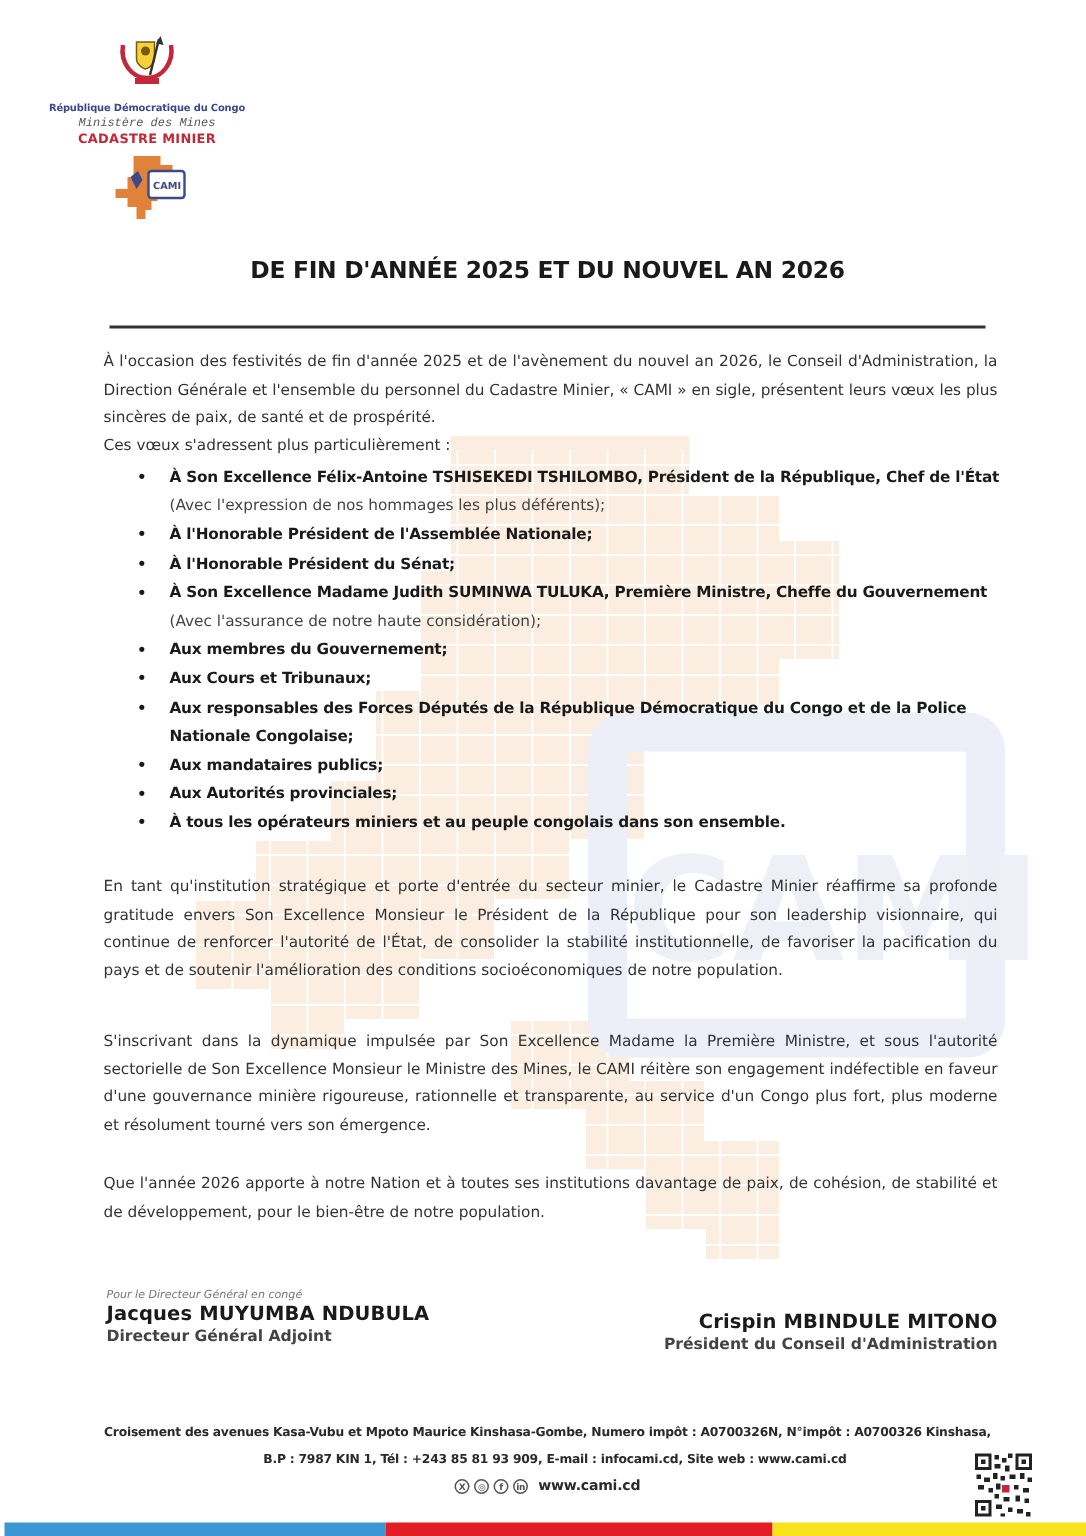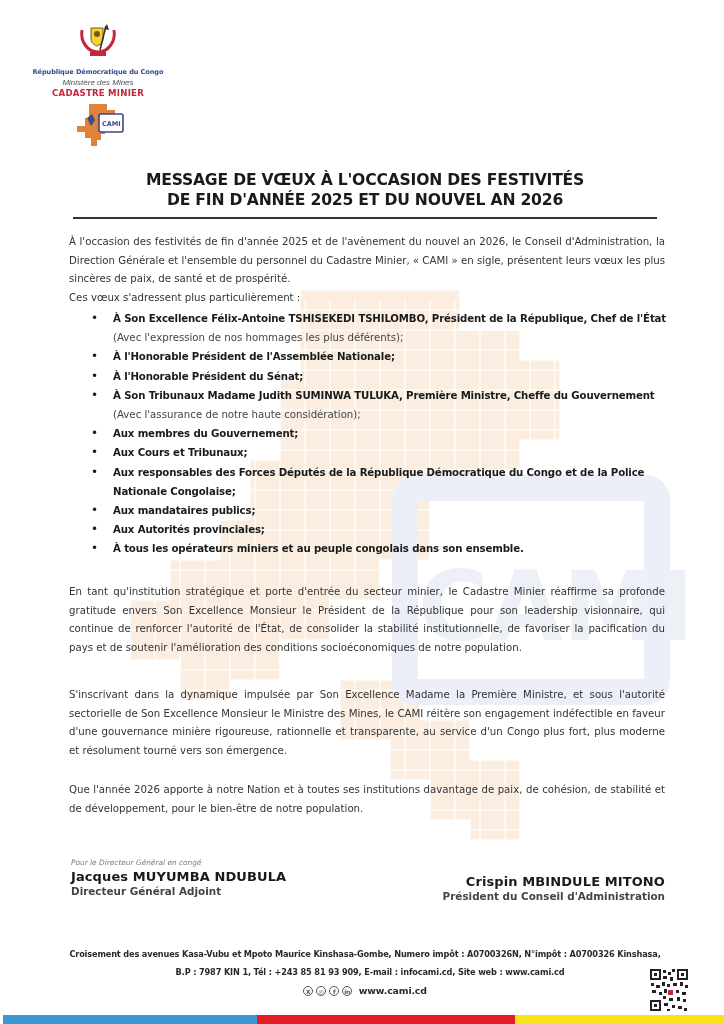--- a/index.html
+++ b/index.html
@@ -8,21 +8,21 @@
       background: #ffffff; color: #222222;
       font-family: "DejaVu Sans", sans-serif;
     }
     .watermark { position: absolute; left: 0; top: 0; width: 724px; height: 1024px; pointer-events: none; z-index: 0; }
     .content { position: absolute; left: 3px; top: 0; width: 724px; height: 1024px; z-index: 1; }
 
     
     .logo-block { position: absolute; left: 28px; top: 22px; width: 134px; text-align: center; }
     .coat { width: 44px; height: 36px; margin: 0 auto; }
     .rdc { font-size: 6.6px; font-weight: bold; color: #3b4a8a; margin-top: 6px; white-space: nowrap; letter-spacing: -0.1px; }
-    .ministere { font-family: Liberation Sans, sans-serif; font-style: italic; font-size: 8px; color: #555; margin-top: 2px; }
+    .ministere { font-family: Liberation Mono, monospace; font-style: italic; font-size: 8px; color: #555; margin-top: 2px; }
     .cadastre { font-size: 8.6px; font-weight: bold; color: #c2283a; margin-top: 1px; letter-spacing: 0.2px; }
     .cami-logo { width: 70px; height: 52px; margin: 2px 0 0 44px; display: block; }
 
     
     .title { position: absolute; left: 70px; width: 584px; top: 170px; text-align: center; font-weight: bold; font-size: 15.6px; line-height: 20px; color: #1a1a1a; letter-spacing: -0.2px; }
     .title-rule { position: absolute; left: 70px; width: 584px; top: 217px; height: 2px; background: #333; }
 
     
     .body-text { position: absolute; left: 66px; width: 596px; font-size: 10.2px; line-height: 18.5px; color: #333; text-align: justify; }
     .p1 { top: 233px; }
@@ -85,35 +85,34 @@
     <div class="cadastre">CADASTRE MINIER</div>
     <svg class="cami-logo" viewBox="0 0 70 52">
       <path d="M14 4 H32 V10 H40 V18 H34 V28 H30 V34 H26 V40 H22 V46 H16 V38 H10 V32 H2 V26 H10 V18 H14 Z" fill="#e0823a"></path>
       <path d="M12 18 L17 14 L20 20 L16 26 Z" fill="#3b4a8a"></path>
       <rect x="24" y="14" width="24" height="18" rx="2" fill="#ffffff" stroke="#3b4a8a" stroke-width="1.6"></rect>
       <text x="27" y="26" font-family="DejaVu Sans, sans-serif" font-weight="bold" font-size="6.5" fill="#3b4a8a">CAMI</text>
     </svg>
   </div>
 
   <div class="title">
-    <div>MESSAGE DE VŒUX À L'OCCASION DES FESTIVITÉS</div>
     <div>DE FIN D'ANNÉE 2025 ET DU NOUVEL AN 2026</div>
   </div>
   <div class="title-rule"></div>
 
   <div class="body-text p1">
     <span class="line">À l'occasion des festivités de fin d'année 2025 et de l'avènement du nouvel an 2026, le Conseil d'Administration, la Direction Générale et l'ensemble du personnel du Cadastre Minier, « CAMI » en sigle, présentent leurs vœux les plus sincères de paix, de santé et de prospérité.</span>
     <span class="line">Ces vœux s'adressent plus particulièrement :</span>
   </div>
 
   <ul class="list">
     <li><b>À Son Excellence Félix-Antoine TSHISEKEDI TSHILOMBO, Président de la République, Chef de l'État</b><span class="norm"> (Avec l'expression de nos hommages les plus déférents);</span></li>
     <li><b>À l'Honorable Président de l'Assemblée Nationale;</b></li>
     <li><b>À l'Honorable Président du Sénat;</b></li>
-    <li><b>À Son Tribunaux Madame Judith SUMINWA TULUKA, Première Ministre, Cheffe du Gouvernement</b><span class="norm"> (Avec l'assurance de notre haute considération);</span></li>
+    <li><b>À Son Excellence Madame Judith SUMINWA TULUKA, Première Ministre, Cheffe du Gouvernement</b><span class="norm"> (Avec l'assurance de notre haute considération);</span></li>
     <li><b>Aux membres du Gouvernement;</b></li>
     <li><b>Aux Cours et Tribunaux;</b></li>
     <li><b>Aux responsables des Forces Députés de la République Démocratique du Congo et de la Police Nationale Congolaise;</b></li>
     <li><b>Aux mandataires publics;</b></li>
     <li><b>Aux Autorités provinciales;</b></li>
     <li><b>À tous les opérateurs miniers et au peuple congolais dans son ensemble.</b></li>
   </ul>
 
   <div class="body-text p2">En tant qu'institution stratégique et porte d'entrée du secteur minier, le Cadastre Minier réaffirme sa profonde gratitude envers Son Excellence Monsieur le Président de la République pour son leadership visionnaire, qui continue de renforcer l'autorité de l'État, de consolider la stabilité institutionnelle, de favoriser la pacification du pays et de soutenir l'amélioration des conditions socioéconomiques de notre population.</div>
   <div class="body-text p3">S'inscrivant dans la dynamique impulsée par Son Excellence Madame la Première Ministre, et sous l'autorité sectorielle de Son Excellence Monsieur le Ministre des Mines, le CAMI réitère son engagement indéfectible en faveur d'une gouvernance minière rigoureuse, rationnelle et transparente, au service d'un Congo plus fort, plus moderne et résolument tourné vers son émergence.</div>

